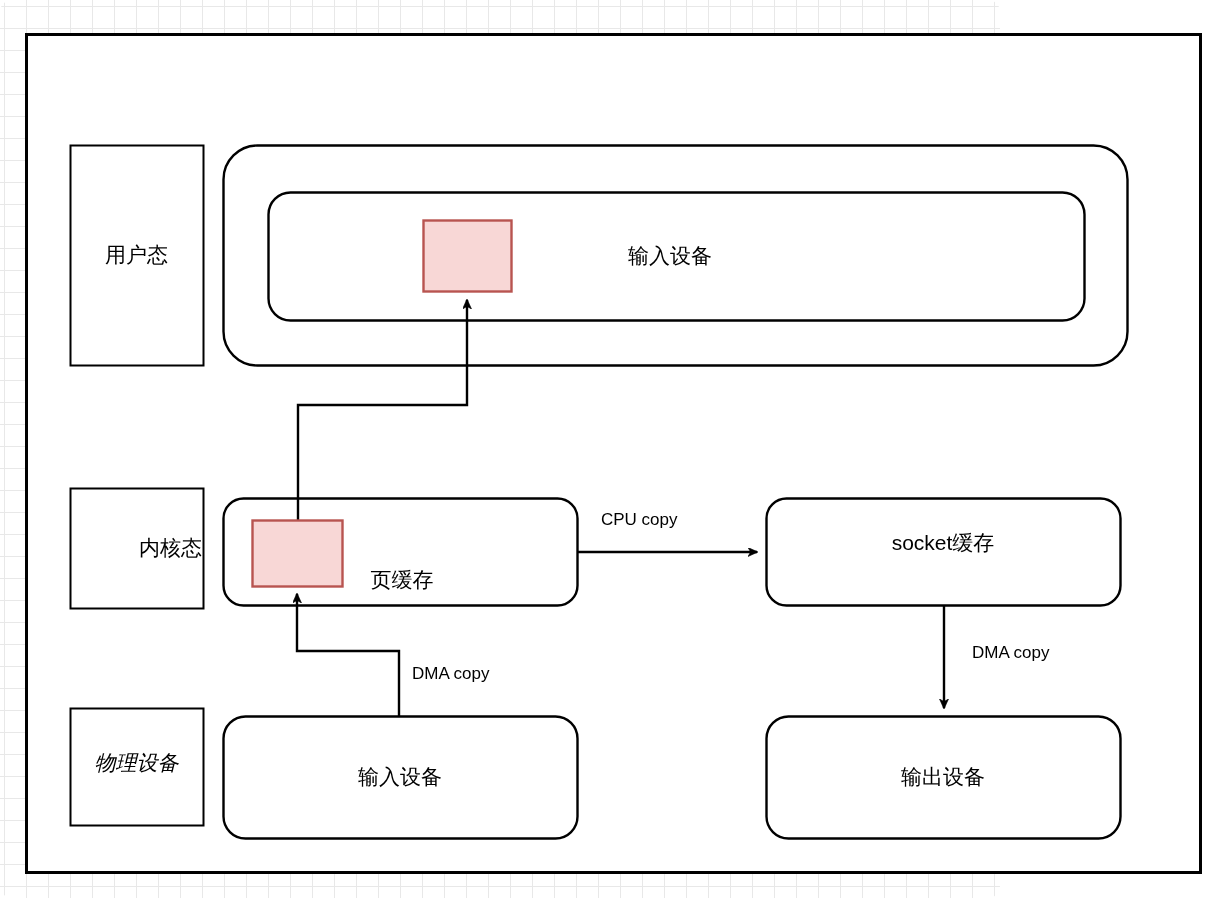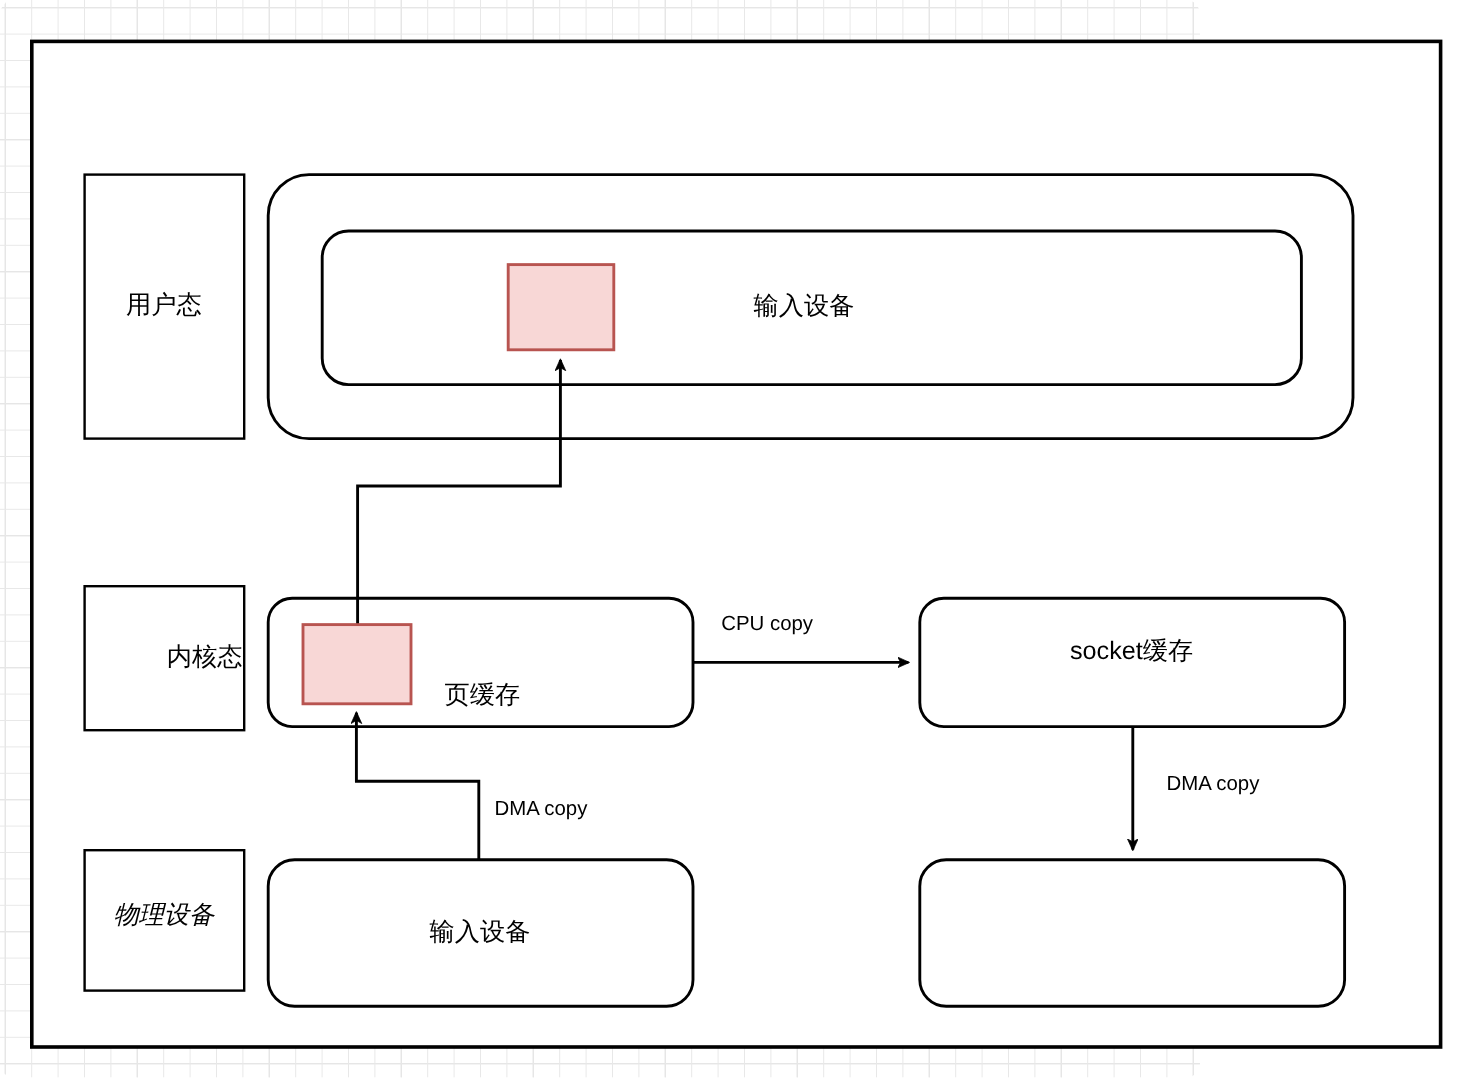--- a/index.html
+++ b/index.html
@@ -105,20 +105,21 @@
   <div class="lbl box-label" style="left:70px; top:704px; width:133px; height:117px;font-style:italic;">物理设备</div>
 
   <div class="lbl box-label" style="left:520px; top:192px; width:300px; height:128px;">输入设备</div>
 
   <div class="lbl box-label" style="left:342px; top:526px; width:120px; height:107px;">页缓存</div>
 
   <div class="lbl box-label" style="left:766px; top:489px; width:354px; height:107px;">socket缓存</div>
 
   <div class="lbl box-label" style="left:223px; top:716px; width:354px; height:122px;">输入设备</div>
 
+  <div class="lbl box-label" style="left:766px; top:716px; width:354px; height:122px;">输出设备</div>
 
   <div class="lbl edge-label" style="left:412px; top:660px; width:130px; height:28px; justify-content:flex-start;">DMA copy</div>
 
   <div class="lbl edge-label" style="left:601px; top:506px; width:130px; height:28px; justify-content:flex-start;">CPU copy</div>
 
   <div class="lbl edge-label" style="left:972px; top:639px; width:140px; height:28px; justify-content:flex-start;">DMA copy</div>
 
 </div>
 
 </body></html>

